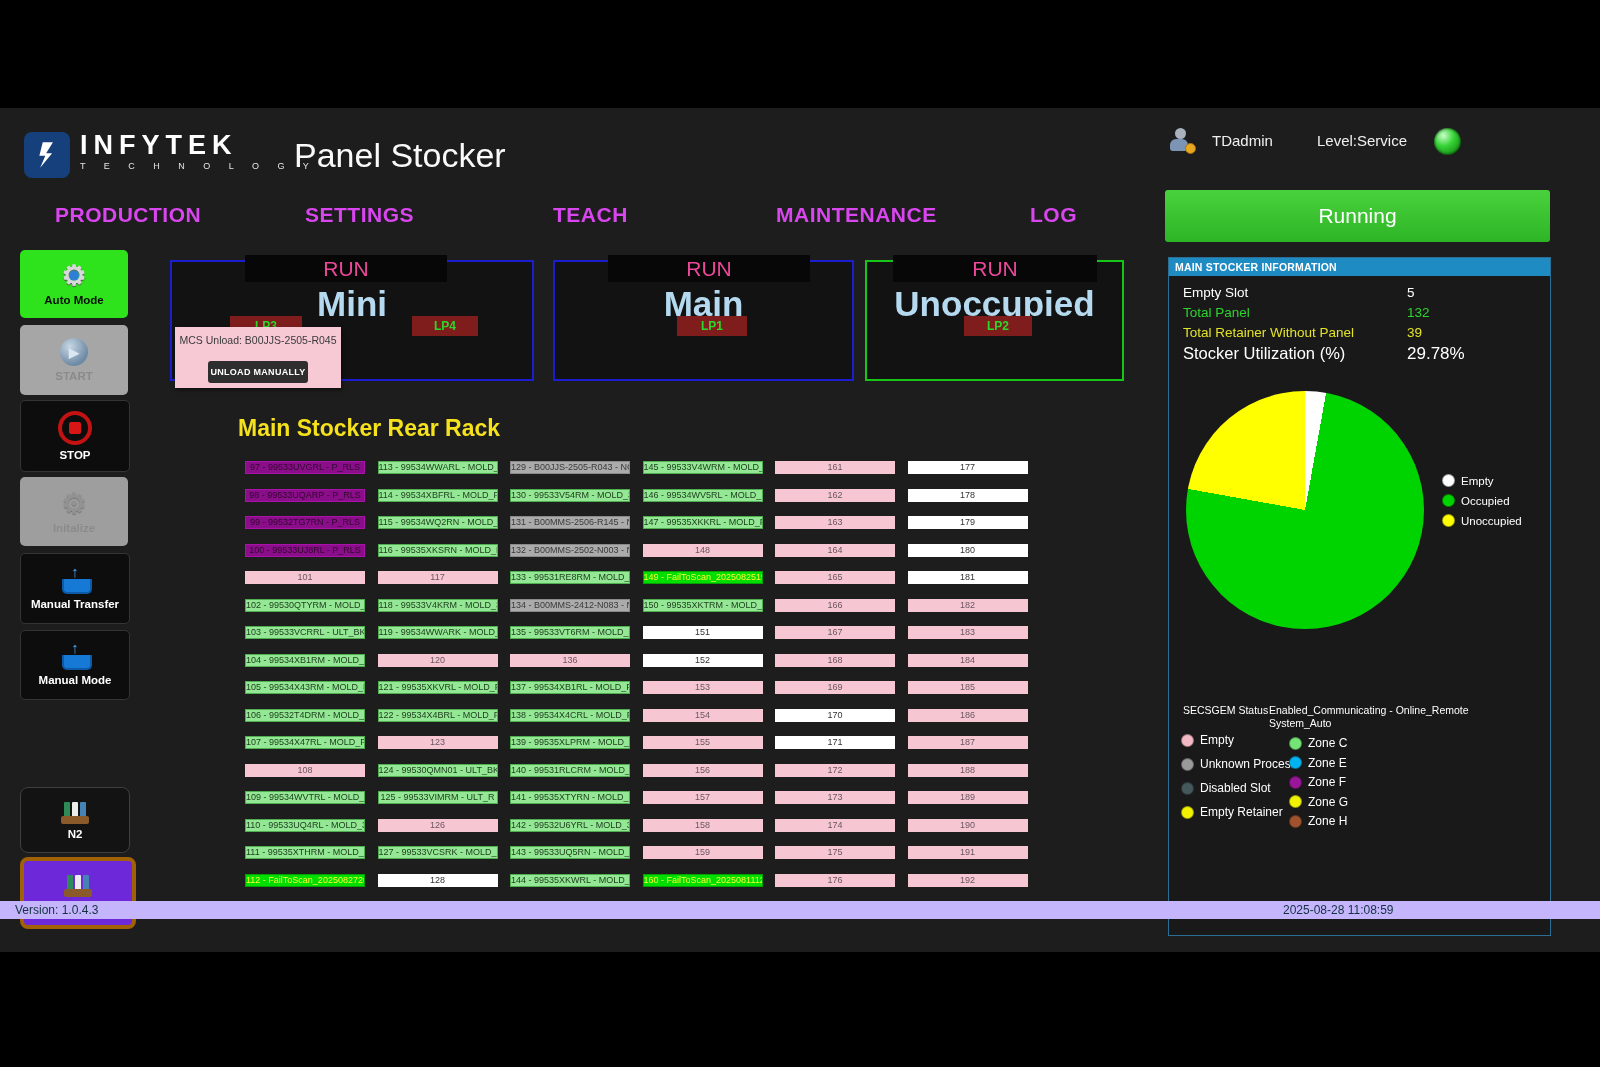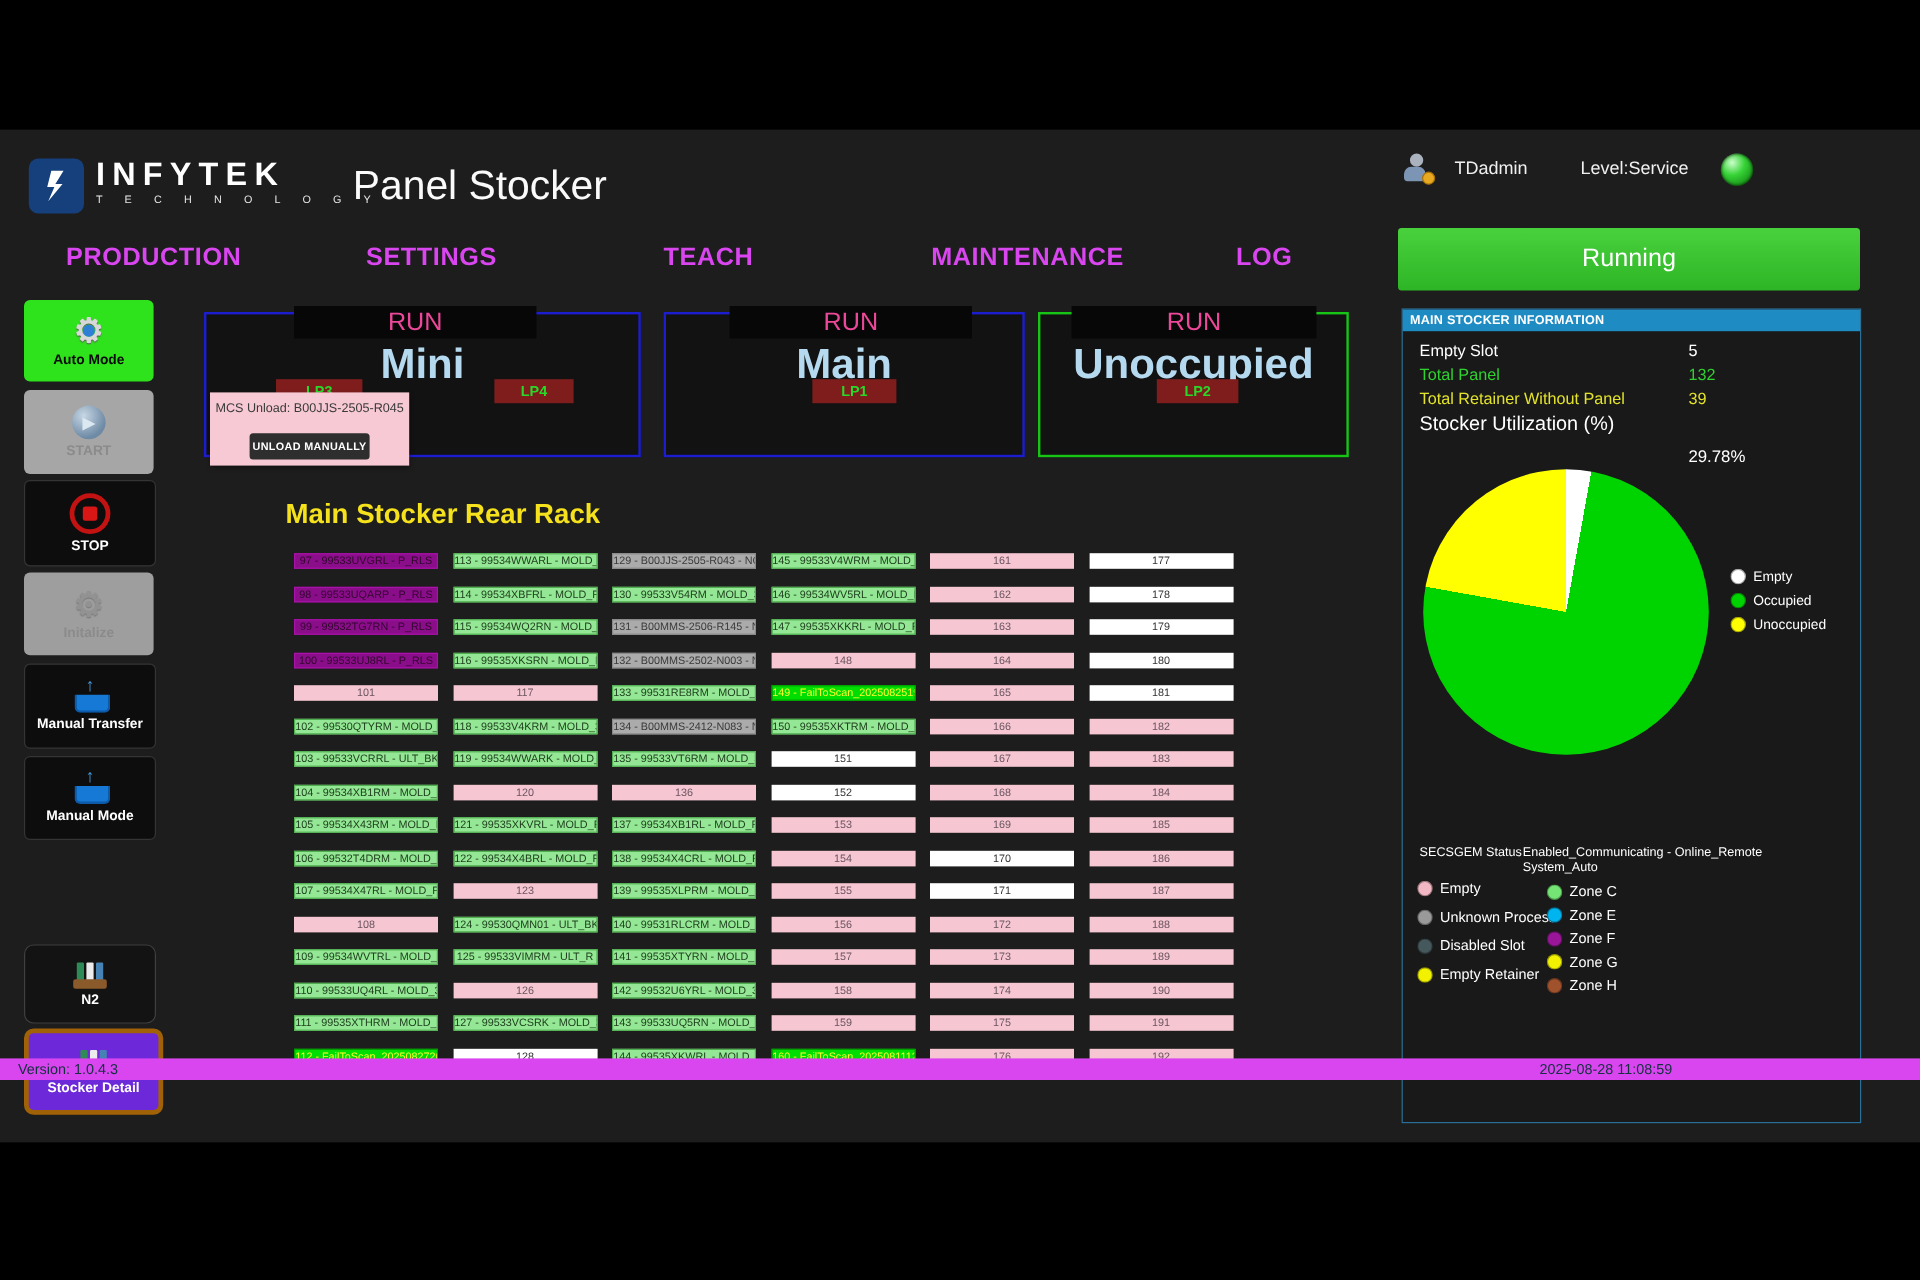--- a/index.html
+++ b/index.html
@@ -91,34 +91,34 @@
   .cell.failscan{background:#00dd00;color:#fdfd2c;border:1px solid #00a000;line-height:11px;}
 
   
   .ipanel{left:1168px;top:257px;width:381px;height:677px;background:#191919;border:1px solid #2b6f96;}
   .ipanel .hdr{height:18px;background:#1e8bc3;color:#fff;font-size:10.5px;font-weight:bold;
                display:flex;align-items:center;padding-left:6px;letter-spacing:.2px;}
   .irow{position:absolute;left:14px;font-size:13.5px;}
   .irow .val{position:absolute;left:224px;}
   .c-white{color:#fff;} .c-green{color:#2fd32f;} .c-yellow{color:#e3e32b;}
   .util-label{position:absolute;left:14px;top:86px;font-size:16.5px;color:#fff;}
-  .util-val{position:absolute;left:238px;top:86px;font-size:14px;color:#fff;margin-top:28px;}
+  .util-val{position:absolute;left:238px;top:86px;font-size:17px;color:#fff;}
   .pie{position:absolute;left:17px;top:133px;width:238px;height:238px;border-radius:50%;}
   .pie-legend{position:absolute;left:273px;top:216px;}
   .legend-row{display:flex;align-items:center;margin-bottom:7px;color:#fff;font-size:11.5px;white-space:nowrap;}
   .legend-row .dot{width:11px;height:11px;border-radius:50%;margin-right:6px;flex:0 0 auto;border:1px solid rgba(0,0,0,.35);}
   .secsgem-label{position:absolute;left:14px;top:446px;font-size:10.5px;color:#fff;}
   .secsgem-val{position:absolute;left:100px;top:446px;font-size:10.5px;color:#fff;line-height:13px;white-space:pre-line;}
   .leg-left{position:absolute;left:12px;top:475px;}
   .leg-left .legend-row{margin-bottom:10px;font-size:12px;}
   .leg-right{position:absolute;left:120px;top:478px;}
   .leg-right .legend-row{margin-bottom:5.5px;font-size:12px;}
 
   
-  .footer{left:0;top:882px;width:1600px;height:18px;background:#d946ef;}
+  .footer{left:0;top:901px;width:1600px;height:18px;background:#c4b5fd;}
   .footer .ver{position:absolute;left:15px;top:2px;font-size:12px;color:#13313f;}
   .footer .ts{position:absolute;left:1283px;top:2px;font-size:12px;color:#13313f;}
 </style>
 </head>
 <body>
 
 <div id="app">
   <div class="band"></div>
 
   <div class="abs logo-box">

